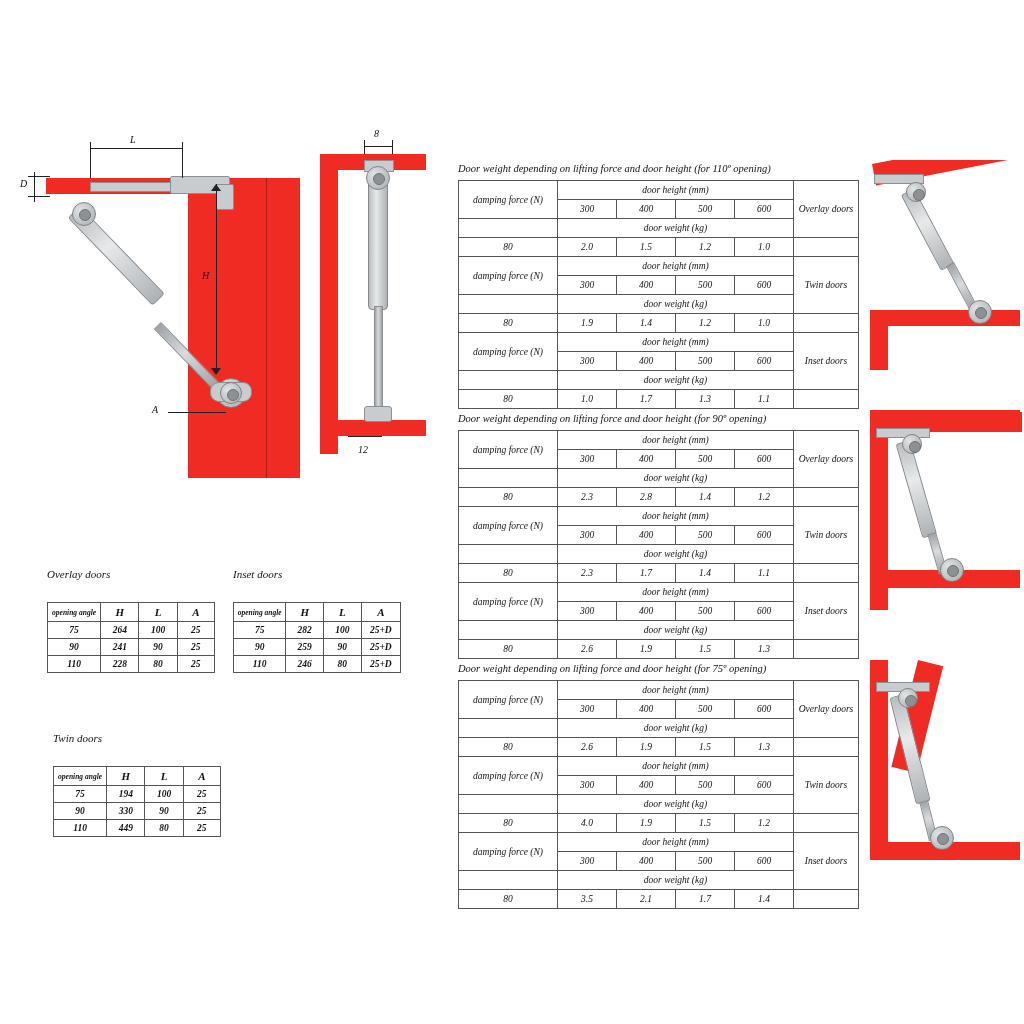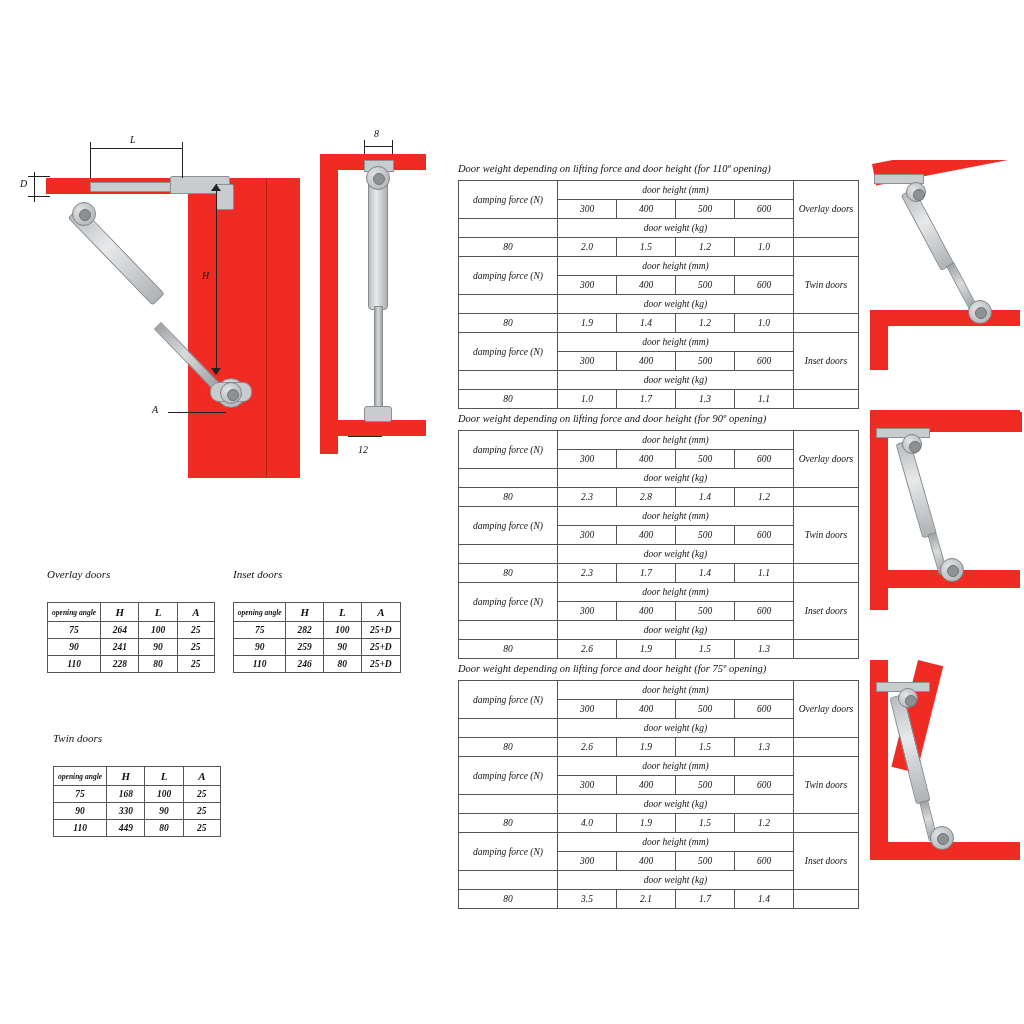--- a/index.html
+++ b/index.html
@@ -216,21 +216,21 @@
 <table class="spec" style="left:53px; top:766px; width:168px;">
   <tbody>
       <tr>
     <td class="angle-head" style="width:54px;">opening angle</td>
     <td class="hcol" style="width:38px;">H</td>
     <td class="hcol" style="width:38px;">L</td>
     <td class="hcol" style="width:38px;">A</td>
   </tr>
   <tr>
     <td>75</td>
-    <td>168</td>
+    <td>194</td>
     <td>100</td>
     <td>25</td>
   </tr>
   <tr>
     <td>90</td>
     <td>330</td>
     <td>90</td>
     <td>25</td>
   </tr>
   <tr>

